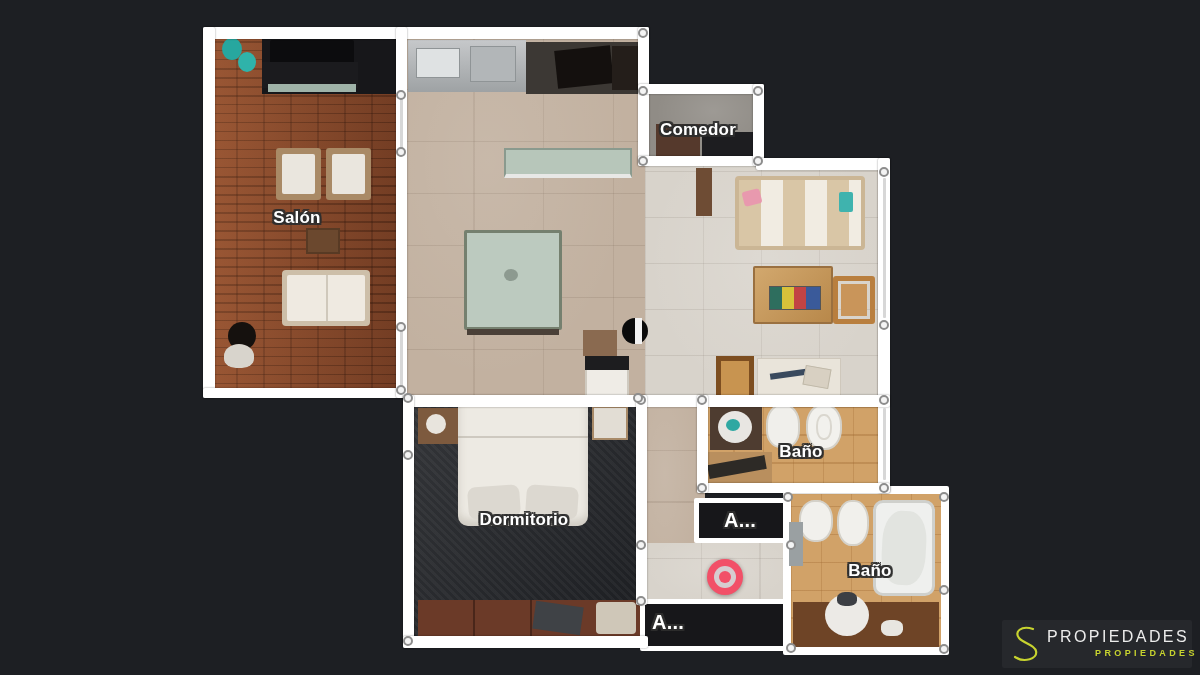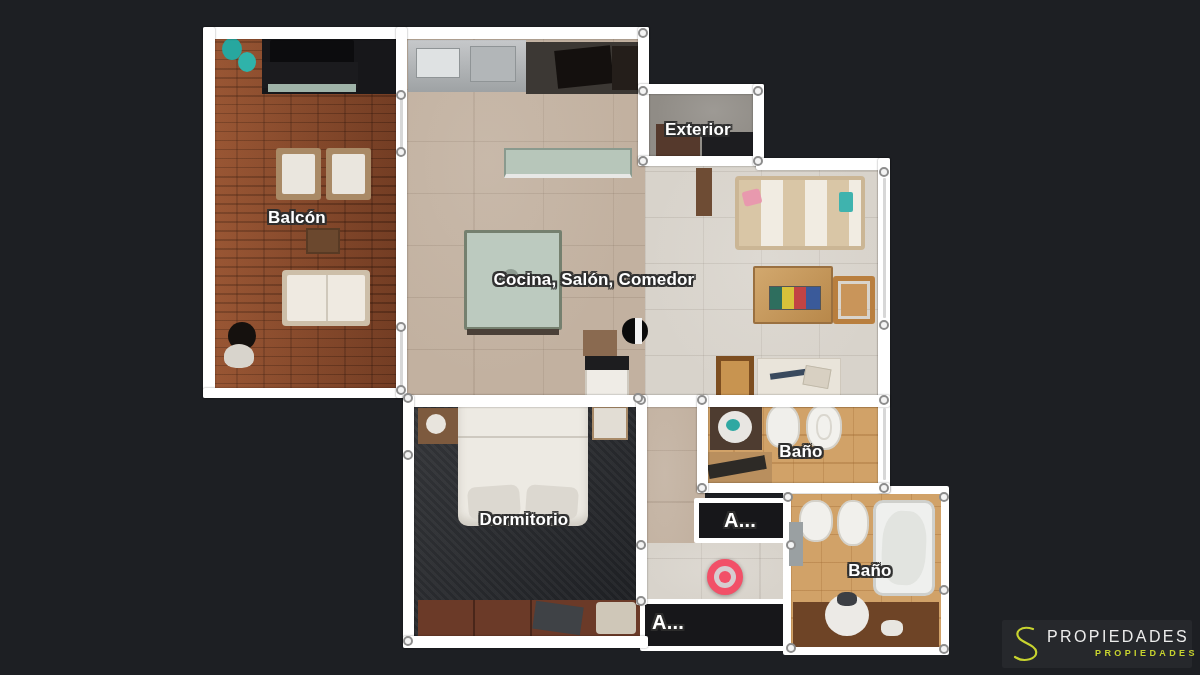--- a/index.html
+++ b/index.html
@@ -230,23 +230,22 @@
   <i class="node" style="left:791px;top:648px;"></i>
   <i class="node" style="left:788px;top:497px;"></i>
   <i class="node" style="left:944px;top:497px;"></i>
   <i class="node" style="left:944px;top:590px;"></i>
   <i class="node" style="left:944px;top:649px;"></i>
   <i class="node" style="left:408px;top:398px;"></i>
   <i class="node" style="left:408px;top:455px;"></i>
   <i class="node" style="left:408px;top:641px;"></i>
   <i class="node" style="left:638px;top:398px;"></i>
 
-  <div class="room-label" style="left:297px;top:218px;">Balcón</div>
-  <div class="room-label" style="left:594px;top:280px;">Cocina, Salón, Comedor</div>
-  <div class="room-label" style="left:698px;top:130px;">Exterior</div>
+  <div class="room-label" style="left:297px;top:218px;">Salón</div>
+  <div class="room-label" style="left:698px;top:130px;">Comedor</div>
   <div class="room-label" style="left:801px;top:452px;">Baño</div>
   <div class="room-label" style="left:870px;top:571px;">Baño</div>
   <div class="room-label" style="left:524px;top:520px;">Dormitorio</div>
   <div class="room-label big" style="left:740px;top:520px;">A...</div>
   <div class="room-label big" style="left:668px;top:622px;">A...</div>
 
   <div id="marker">
     <div class="mid"></div>
     <div class="dot"></div>
   </div>

